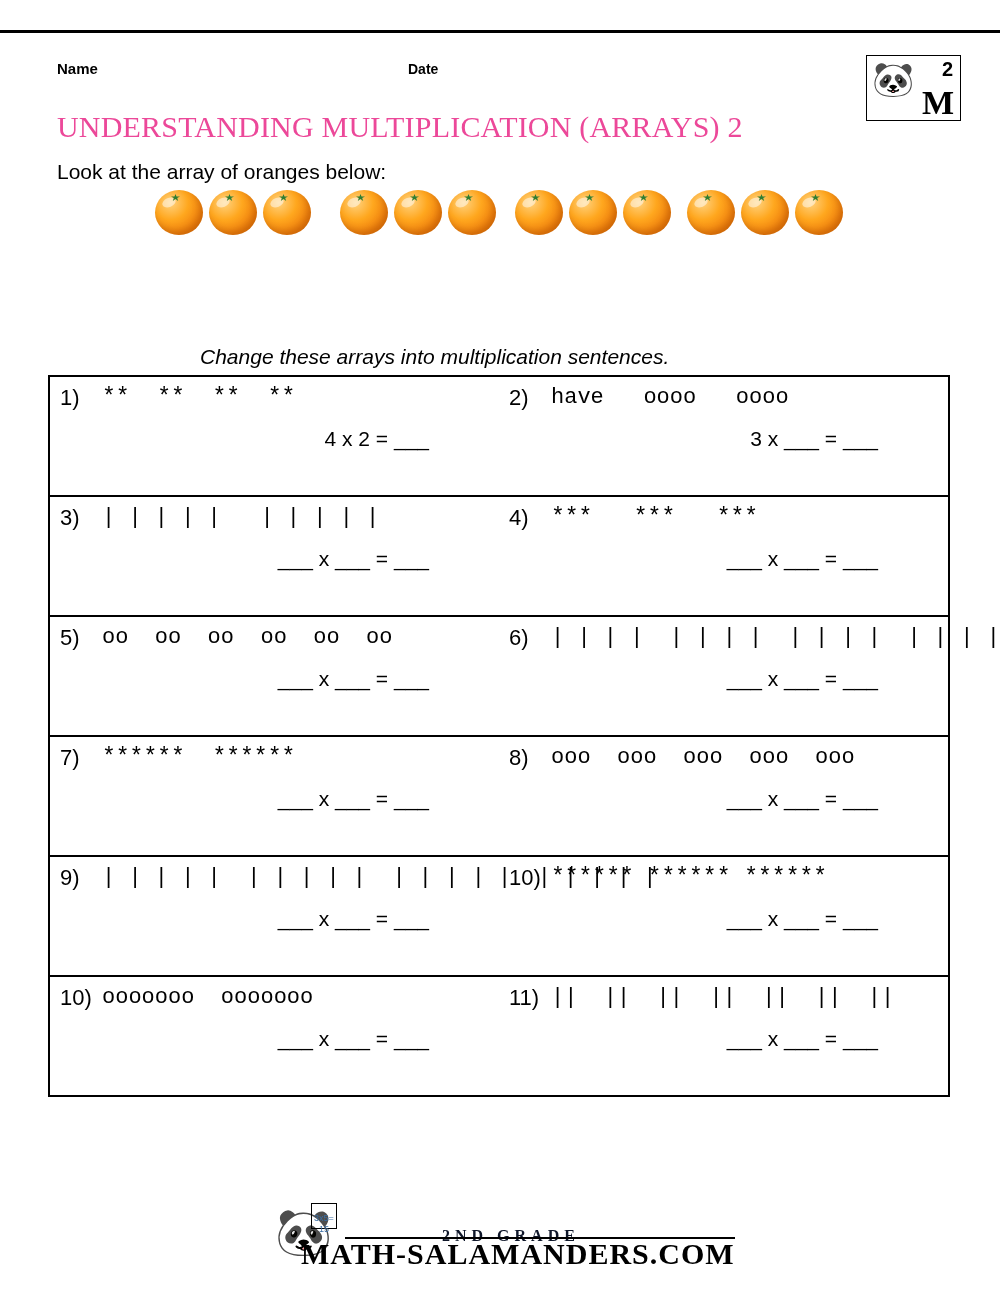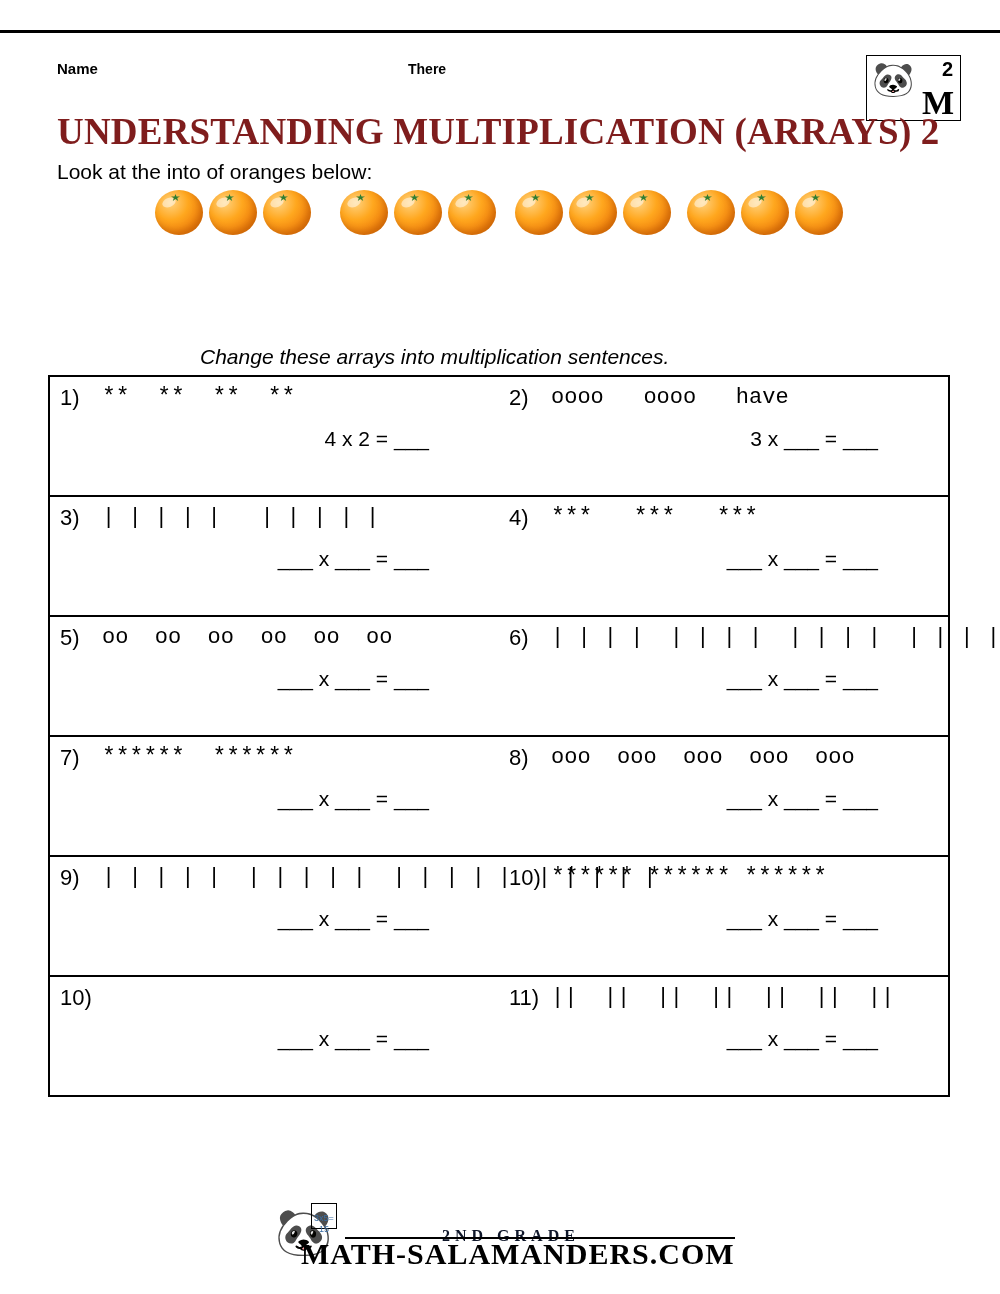--- a/index.html
+++ b/index.html
@@ -81,26 +81,25 @@
     font-weight: bold;
     line-height: 34px;
     color: #000;
     font-family: "Liberation Serif", serif;
   }
 
   .worksheet-title {
     position: absolute;
     top: 110px;
     left: 57px;
-    font-size: 37px;
-    color: #7f1d1d;
+    font-size: 30px;
+    color: #ec4899;
     font-family: "Liberation Serif", serif;
     letter-spacing: 0.2px;
     white-space: nowrap;
-    font-weight: bold;
   }
   .intro-line {
     position: absolute;
     top: 160px;
     left: 57px;
     font-size: 21px;
     color: #000;
   }
 
   
@@ -294,31 +293,31 @@
   }
 </style>
 </head>
 <body>
 
 <div class="page">
 
   <div class="top-rule"></div>
 
   <div class="name-label">Name</div>
-  <div class="date-label">There</div>
+  <div class="date-label">Date</div>
 
   <div class="logo-box">
     <span class="sal">🐼</span>
     <span class="mnum">2</span>
     <span class="mglyph">M</span>
   </div>
 
   <div class="worksheet-title">UNDERSTANDING MULTIPLICATION (ARRAYS) 2</div>
 
-  <div class="intro-line">Look at the into of oranges below:</div>
+  <div class="intro-line">Look at the array of oranges below:</div>
 
   <div class="orange-row">
     <div class="orange-group" style="left:0px">
       <div class="orange"></div>
       <div class="orange"></div>
       <div class="orange"></div>
     </div>
     <div class="orange-group" style="left:185px">
       <div class="orange"></div>
       <div class="orange"></div>
@@ -347,21 +346,21 @@
       <div class="cell left">
         <div class="qline">
           <span class="qnum">1)</span>
           <span class="qsym star">**  **  **  **</span>
         </div>
         <div class="answer">4 x 2 = ___</div>
       </div>
       <div class="cell">
         <div class="qline">
           <span class="qnum">2)</span>
-          <span class="qsym">oooo   oooo   have</span>
+          <span class="qsym">have   oooo   oooo</span>
         </div>
         <div class="answer">3 x ___ = ___</div>
       </div>
     </div>
 
     <div class="row">
       <div class="cell left">
         <div class="qline">
           <span class="qnum">3)</span>
           <span class="qsym">| | | | |   | | | | |</span>
@@ -425,20 +424,21 @@
           <span class="qsym star">****** ****** ******</span>
         </div>
         <div class="answer">___ x ___ = ___</div>
       </div>
     </div>
 
     <div class="row">
       <div class="cell left">
         <div class="qline">
           <span class="qnum">10)</span>
+          <span class="qsym">ooooooo  ooooooo</span>
         </div>
         <div class="answer indent-a">___ x ___ = ___</div>
       </div>
       <div class="cell">
         <div class="qline">
           <span class="qnum">11)</span>
           <span class="qsym">||  ||  ||  ||  ||  ||  ||</span>
         </div>
         <div class="answer">___ x ___ = ___</div>
       </div>

